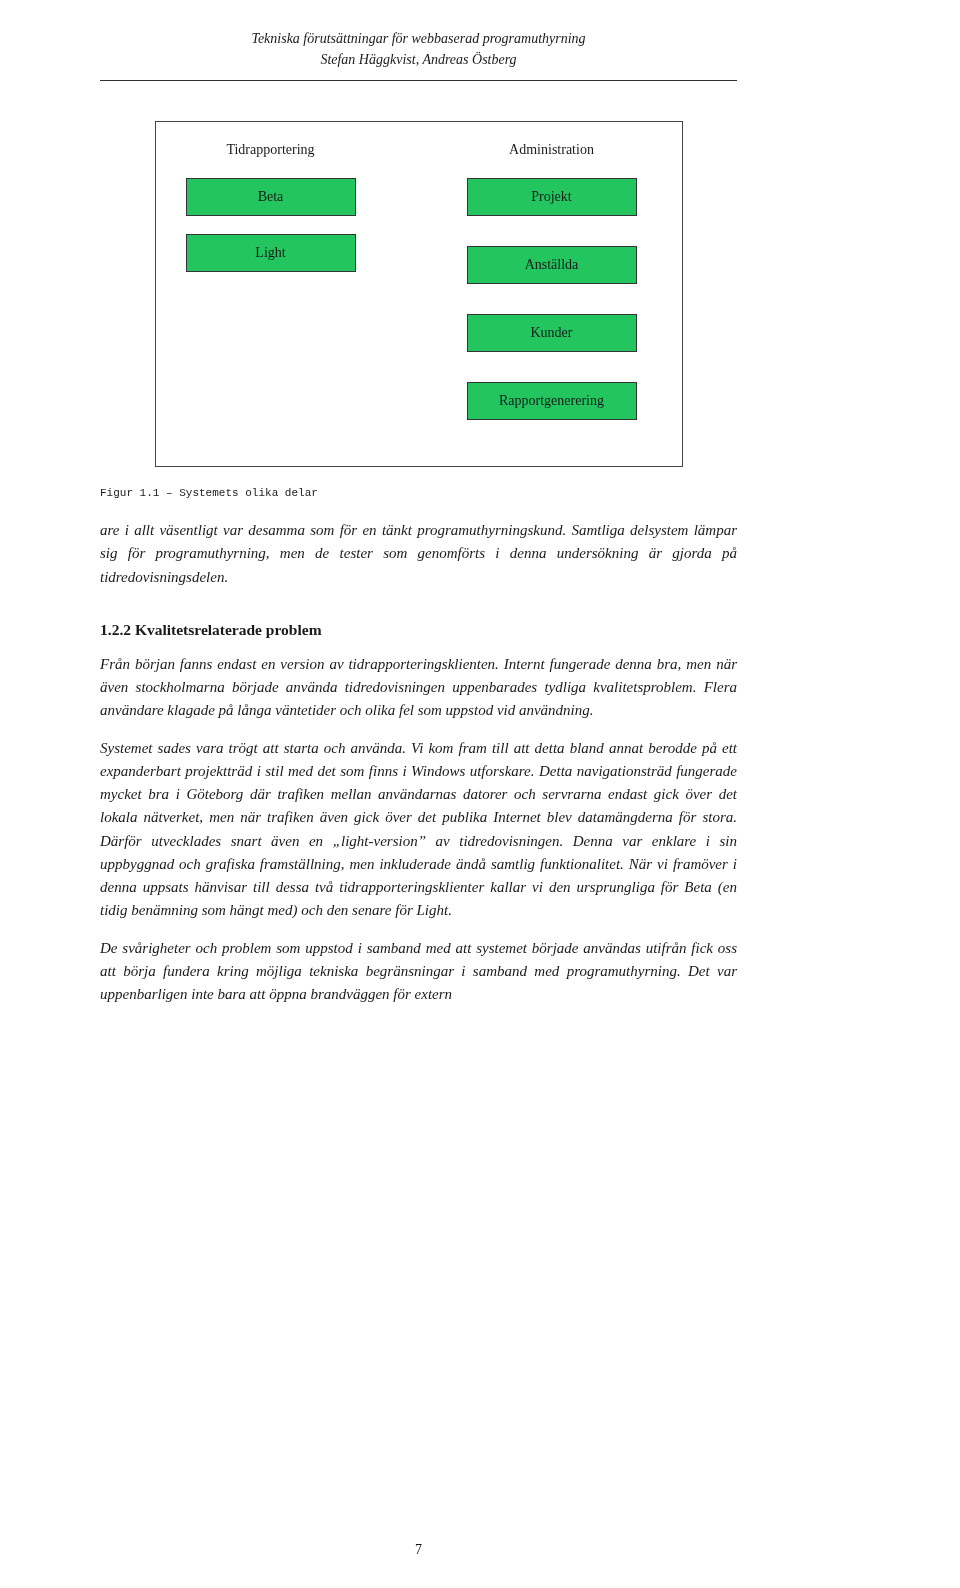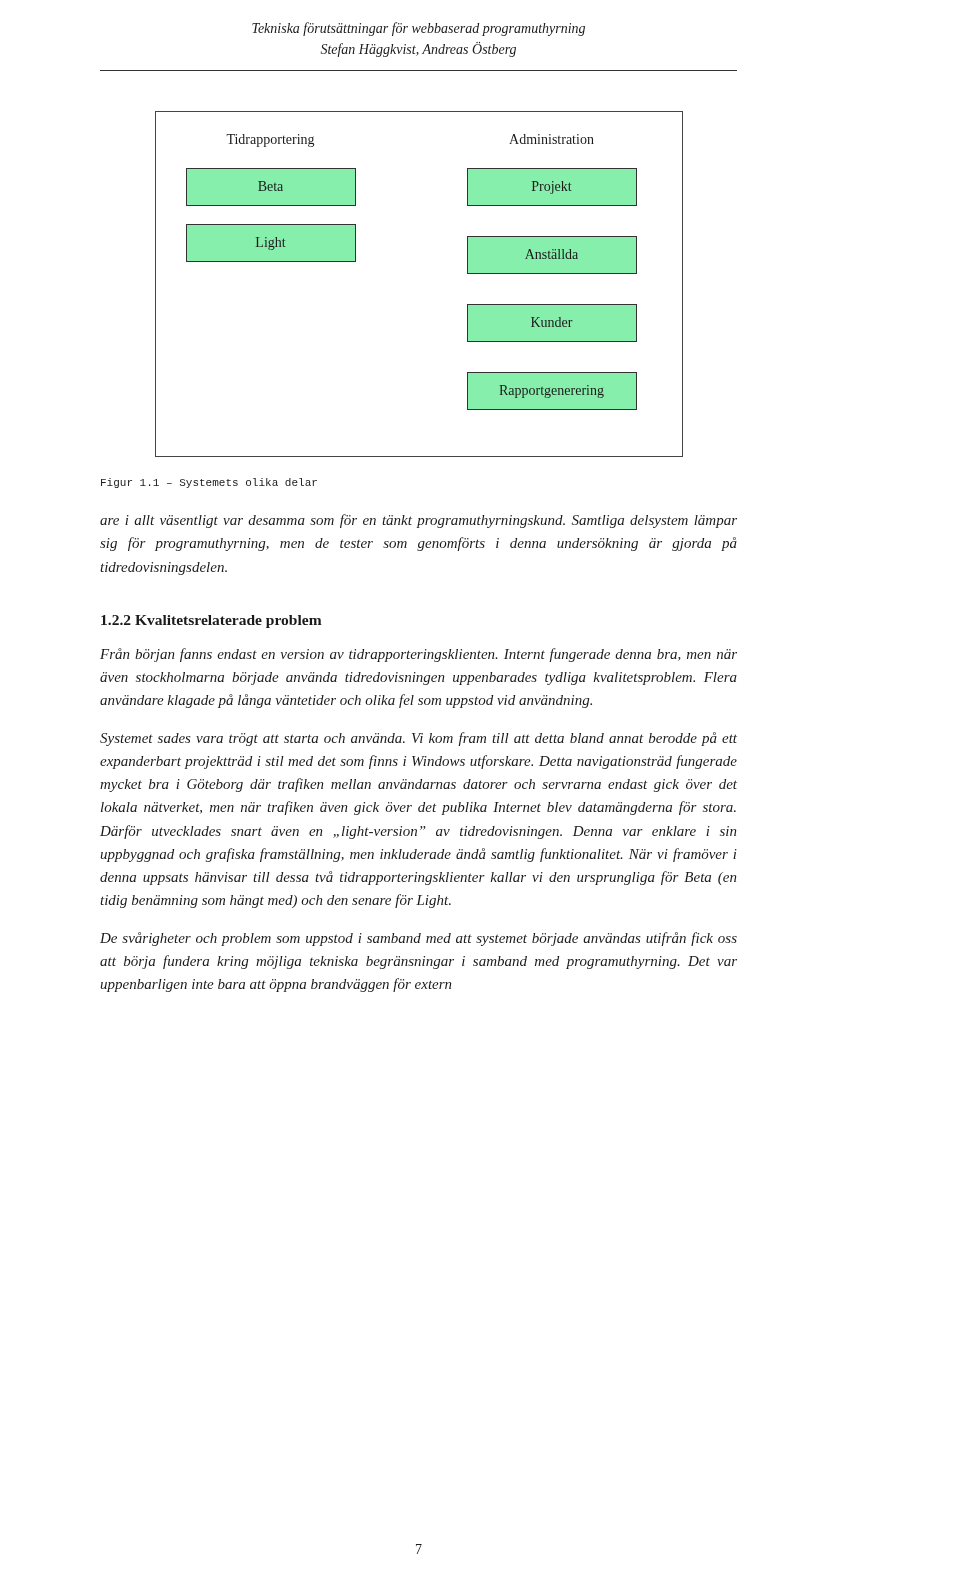--- a/index.html
+++ b/index.html
@@ -14,21 +14,21 @@
       font-size: 15px;
       color: #1a1a1a;
       width: 960px;
       min-height: 1588px;
       position: relative;
     }
 
     .page {
       width: 837px;
       min-height: 1588px;
-      padding: 18px 100px 60px 100px;
+      padding: 28px 100px 60px 100px;
       position: relative;
     }
 
     .header {
       text-align: center;
       margin-bottom: 6px;
       padding-bottom: 10px;
       border-bottom: 1px solid #333;
     }
 
@@ -65,21 +65,21 @@
       font-family: "Times New Roman", Times, serif;
     }
 
     .diagram-box {
       border: 1.5px solid #333;
       padding: 10px 20px;
       text-align: center;
       font-size: 14px;
       margin-bottom: 18px;
       min-width: 150px;
-      background: #86efac;
+      background: #22c55e;
     }
 
     .diagram-right {
       display: flex;
       flex-direction: column;
       min-width: 200px;
     }
 
     .diagram-right-title {
       font-size: 14px;

